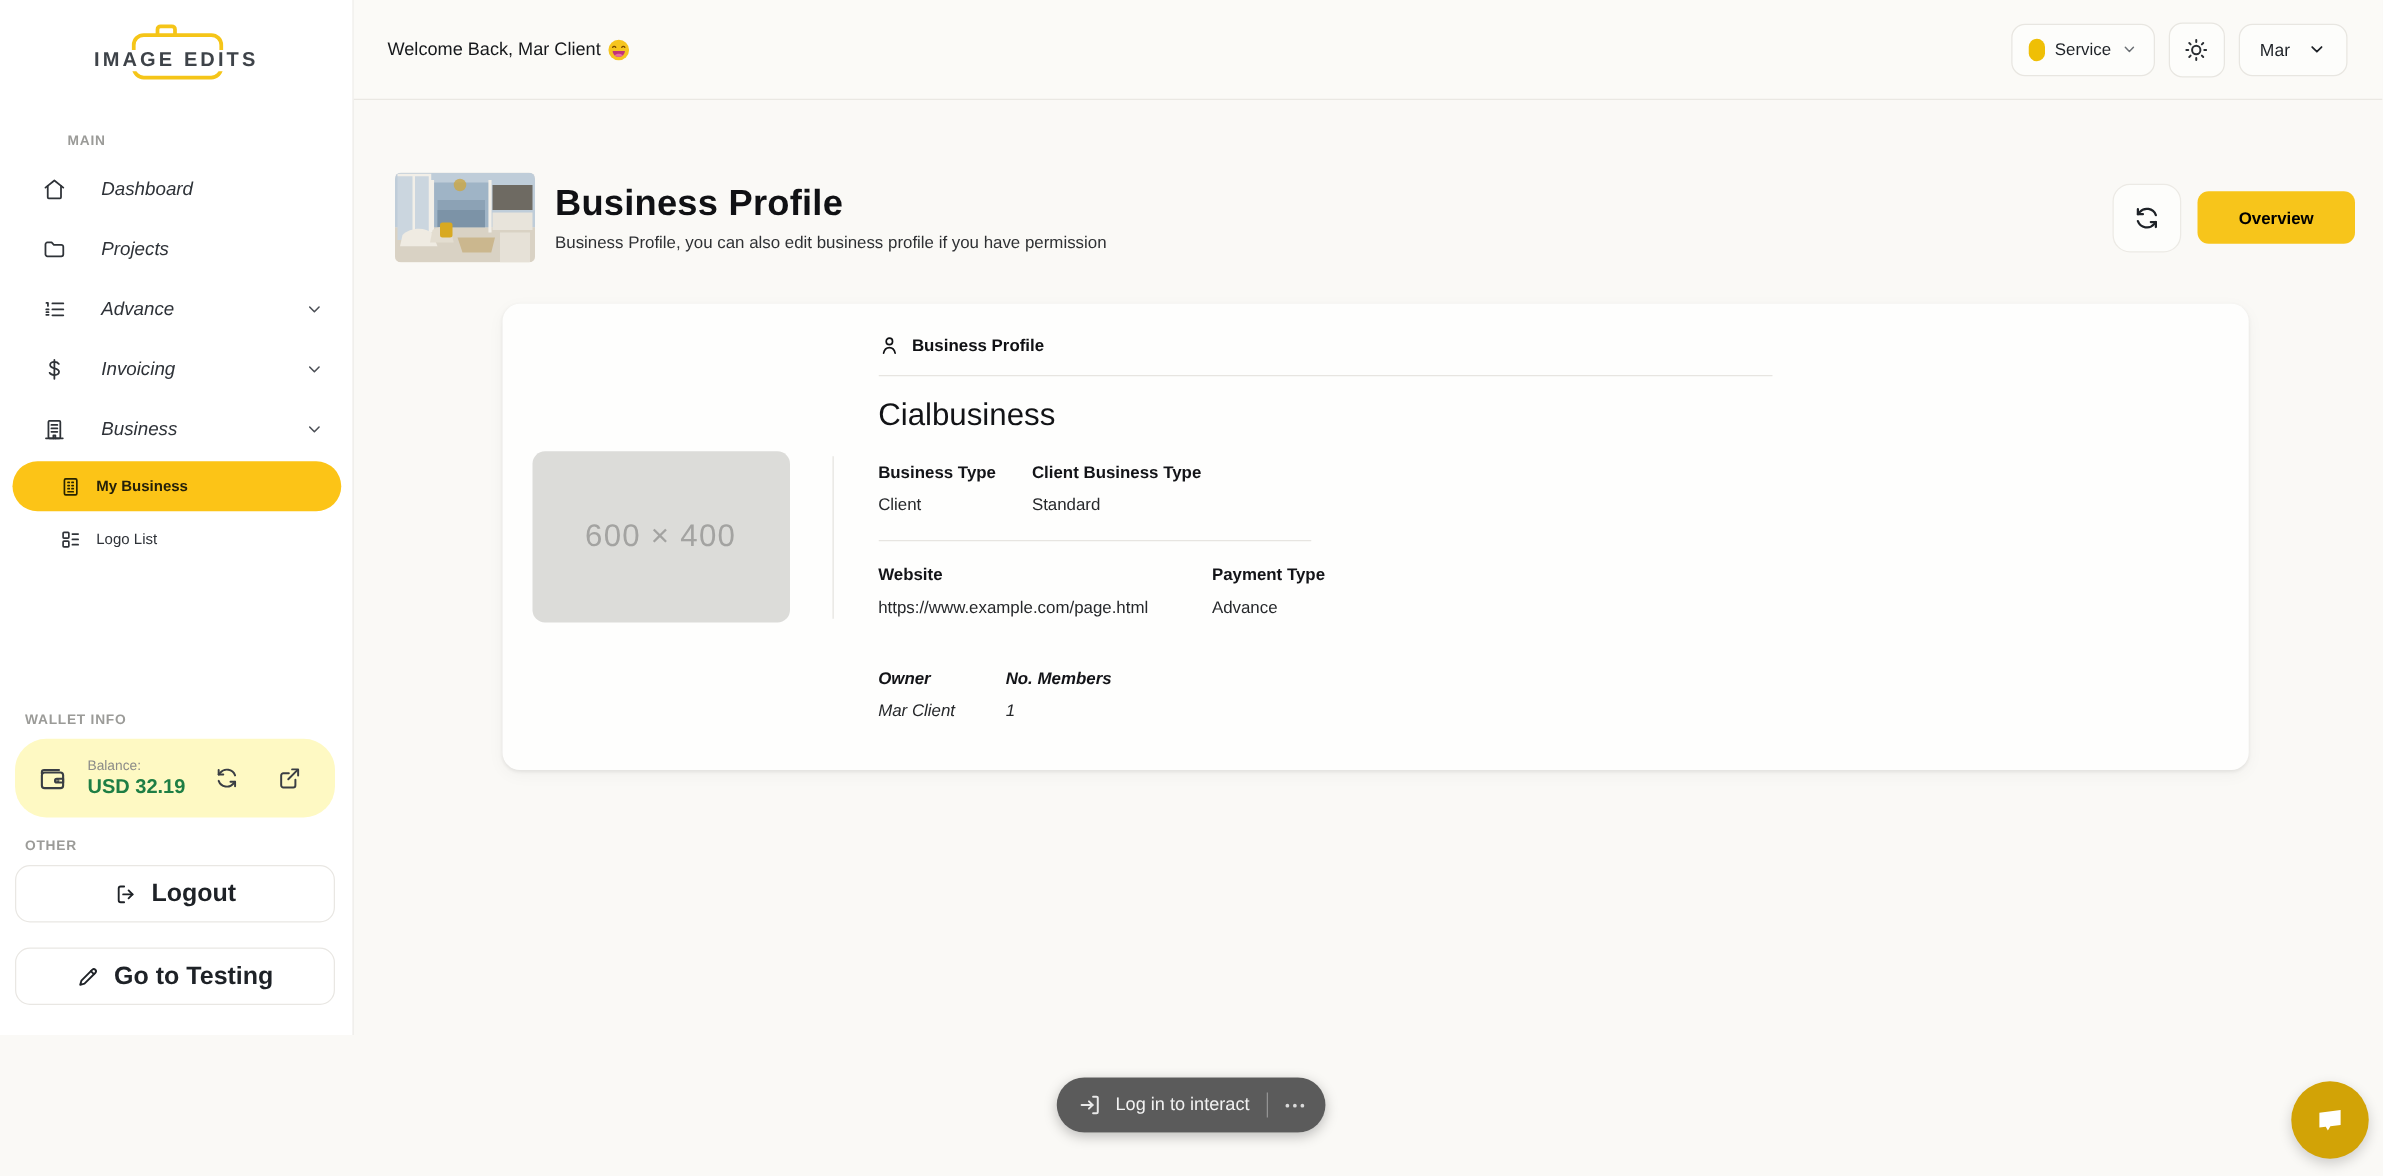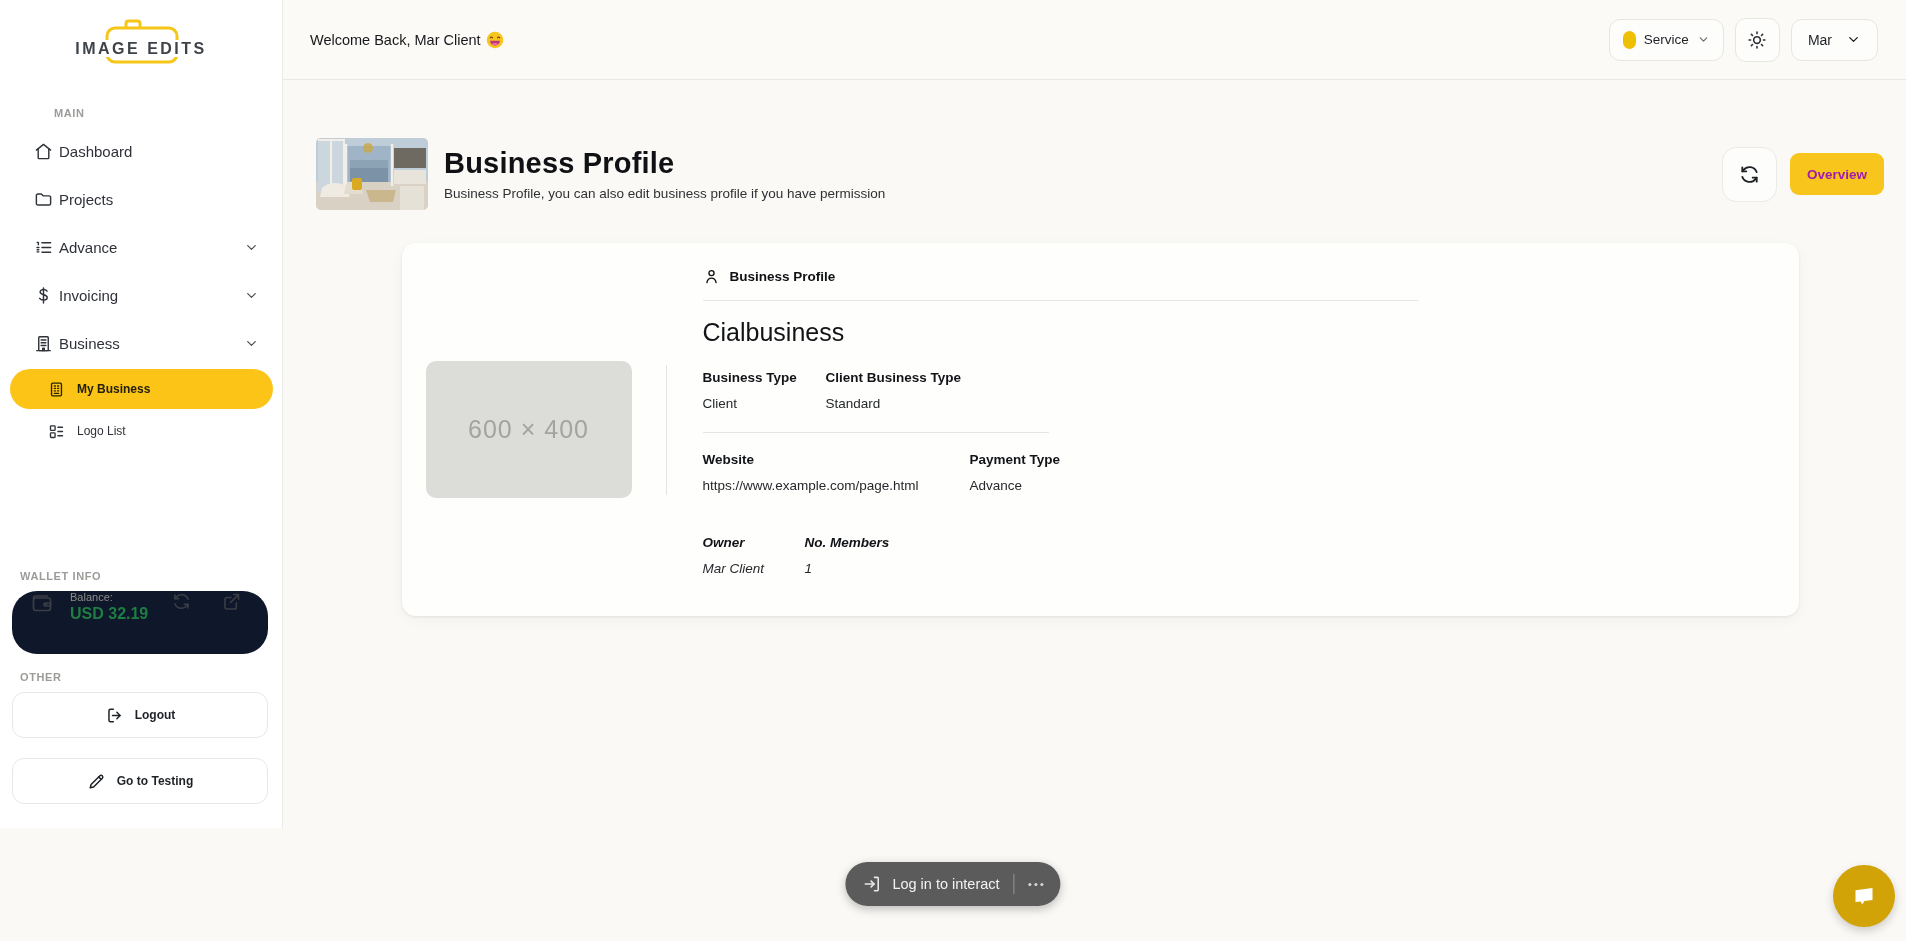--- a/index.html
+++ b/index.html
@@ -11,41 +11,41 @@
   .sidebar { position:absolute; left:0; top:0; width:283px; height:828px; background:#FFFFFF; border-right:1px solid #ECEAE6; }
   .logo { position:absolute; top:12px; left:0; width:100%; height:72px; }
   .logo svg.cam { position:absolute; left:104px; top:4px; }
   .logo .brand-text { position:absolute; top:28px; left:0; width:100%; text-align:center; font-size:16px; font-weight:700; letter-spacing:2.5px; color:#3E4349; }
   .logo .brand-text span { background:#fff; padding:0 3px; }
   .section-label { font-size:11px; font-weight:700; letter-spacing:.6px; color:#9B9B98; text-transform:uppercase; }
   .main-label { position:absolute; top:107px; left:20px;padding-left:34px; }
   .nav { position:absolute; top:127px; left:10px; right:9px; }
   .nav-item { display:flex; align-items:center; height:48px; padding:0 14px 0 23px; cursor:pointer; color:#30343A; border-radius:12px; }
   .nav-item .nicon { width:20px; height:20px; display:flex; align-items:center; justify-content:center; color:#2F3338; flex:0 0 20px; }
-  .nav-item .nlabel { margin-left:6px; font-size:15px; font-weight:500; color:#2E3238; }
+  .nav-item .nlabel { margin-left:28px; font-size:15px; font-weight:500; color:#2E3238;font-style:italic; }
   .nav-item .chev { margin-left:auto; color:#4b4f55; display:flex; }
   .nav-sub { display:flex; align-items:center; height:40px; margin:2px 0; padding:0 14px 0 38px; border-radius:20px; cursor:pointer; }
   .nav-sub.active { background:#FCC417; }
   .nav-sub .nicon { width:17px; height:17px; color:#292400; flex:0 0 17px; }
   .nav-sub .nlabel { margin-left:12px; font-size:12px; font-weight:600; color:#24200A; }
   .nav-sub.plain .nicon { color:#2F3338; }
   .nav-sub.plain .nlabel { color:#2E3238; font-weight:500; }
   .nav-gap { height:13px; }
 
   .sidebar-bottom { position:absolute; left:12px; right:14px; bottom:24px; }
   .wallet-label { margin-bottom:9px; margin-left:8px; }
-  .wallet-box { height:63px; background:#0f172a; border-radius:25px; display:flex; padding:0 26px 0 18px; }
+  .wallet-box { height:63px; background:#fef9c3; border-radius:25px; display:flex; align-items:center; padding:0 26px 0 18px; }
   .wallet-box .wicon { color:#3A3E44; display:flex; }
   .wallet-texts { margin-left:16px; }
   .balance-label { font-size:11px; color:#8C8C89; }
   .balance-value { font-size:16px; font-weight:700; color:#1E7E44; margin-top:2px; }
   .wallet-actions { margin-left:auto; display:flex; gap:29px; }
   .icon-btn-plain { background:none; border:none; cursor:pointer; color:#3A3E44; display:flex; padding:0; }
   .other-label { margin:17px 0 9px 8px; }
-  .side-btn { width:100%; height:46px; background:#fff; border:1px solid #E9E7E3; border-radius:12px; display:flex; align-items:center; justify-content:center; gap:11px; font-size:12px; font-weight:600; color:#1E2227; cursor:pointer; font-family:inherit; }
+  .side-btn { width:100%; height:46px; background:#fff; border:1px solid #E9E7E3; border-radius:12px; display:flex; align-items:center; justify-content:center; gap:11px; font-size:20px; font-weight:600; color:#1E2227; cursor:pointer; font-family:inherit; }
   .side-btn + .side-btn { margin-top:20px; }
 
   
   .topbar { position:absolute; left:283px; top:0; right:0; height:80px; background:#FBFAF7; border-bottom:1px solid #EAE8E3; display:flex; align-items:center; padding:0 28px 0 27px; }
   .welcome { font-size:14.5px; color:#16181B; display:flex; align-items:center; gap:5px; }
   .topbar-right { margin-left:auto; display:flex; align-items:center; gap:11px; }
   .pill { height:42px; background:#FDFDFB; border:1px solid #E8E6E1; border-radius:11px; display:flex; align-items:center; padding:0 13px; gap:8px; cursor:pointer; font-family:inherit; }
   .pill .ptext { font-size:13.5px; font-weight:500; color:#1E2227; }
   .blob { width:13px; height:18px; border-radius:7px; background:#EFBF06; }
   .sq-btn { width:45px; height:44px; background:#FDFDFB; border:1px solid #E8E6E1; border-radius:11px; display:flex; align-items:center; justify-content:center; cursor:pointer; color:#2A2E33; }
@@ -53,21 +53,21 @@
 
   
   .content { position:absolute; left:283px; top:81px; right:0; bottom:0; padding:57px 22px 0 33px; }
   .page-header { display:flex; align-items:center; }
   .thumb { width:112px; height:72px; border-radius:5px; overflow:hidden; flex:0 0 112px; }
   .ph-texts { margin-left:16px; }
   .page-title { font-size:29px; font-weight:700; color:#101114; letter-spacing:.2px; }
   .page-sub { font-size:13.5px; color:#2F3134; margin-top:6px; }
   .ph-actions { margin-left:auto; display:flex; align-items:center; gap:13px; }
   .refresh-card { width:55px; height:55px; background:#FDFDFB; border:1px solid #ECEAE5; border-radius:14px; display:flex; align-items:center; justify-content:center; cursor:pointer; color:#1E2227; }
-  .overview-btn { height:42px; padding:0 17px; background:#F7C51B; border:none; border-radius:9px; font-size:13.5px; font-weight:600; color:#a21caf; cursor:pointer; font-family:inherit; }
+  .overview-btn { height:42px; padding:0 33px; background:#F7C51B; border:none; border-radius:9px; font-size:13.5px; font-weight:600; color:#000000; cursor:pointer; font-family:inherit; }
 
   .tabbar { margin-top:46px; height:37px; background:#F0EFEB; border-radius:9px; display:flex; align-items:center; justify-content:center; gap:15px; padding:0 8px; }
   .tab { font-size:13px; color:#45484C; padding:7px 14px; border-radius:7px; cursor:pointer; white-space:nowrap; }
   .tab.active { background:#FFFFFF; color:#0F1012; font-weight:700; box-shadow:0 1px 2px rgba(0,0,0,.07); }
 
   .card { margin:33px auto 0; width:1397px; min-height:344px; background:#FEFEFD; border-radius:14px; box-shadow:0 1px 3px rgba(0,0,0,.07), 0 4px 14px rgba(0,0,0,.04); display:flex; }
   .card-left { width:264px; display:flex; align-items:center; justify-content:flex-start; padding-left:24px; }
   .img-ph { width:206px; height:137px; background:#DCDCD9; border-radius:10px; display:flex; align-items:center; justify-content:center; font-size:25px; color:#A3A3A1; letter-spacing:1px; }
   .vdiv { width:1px; background:#E5E3DF; height:130px; align-self:center; }
   .card-right { flex:1; padding:25px 36px 40px 36px; }

